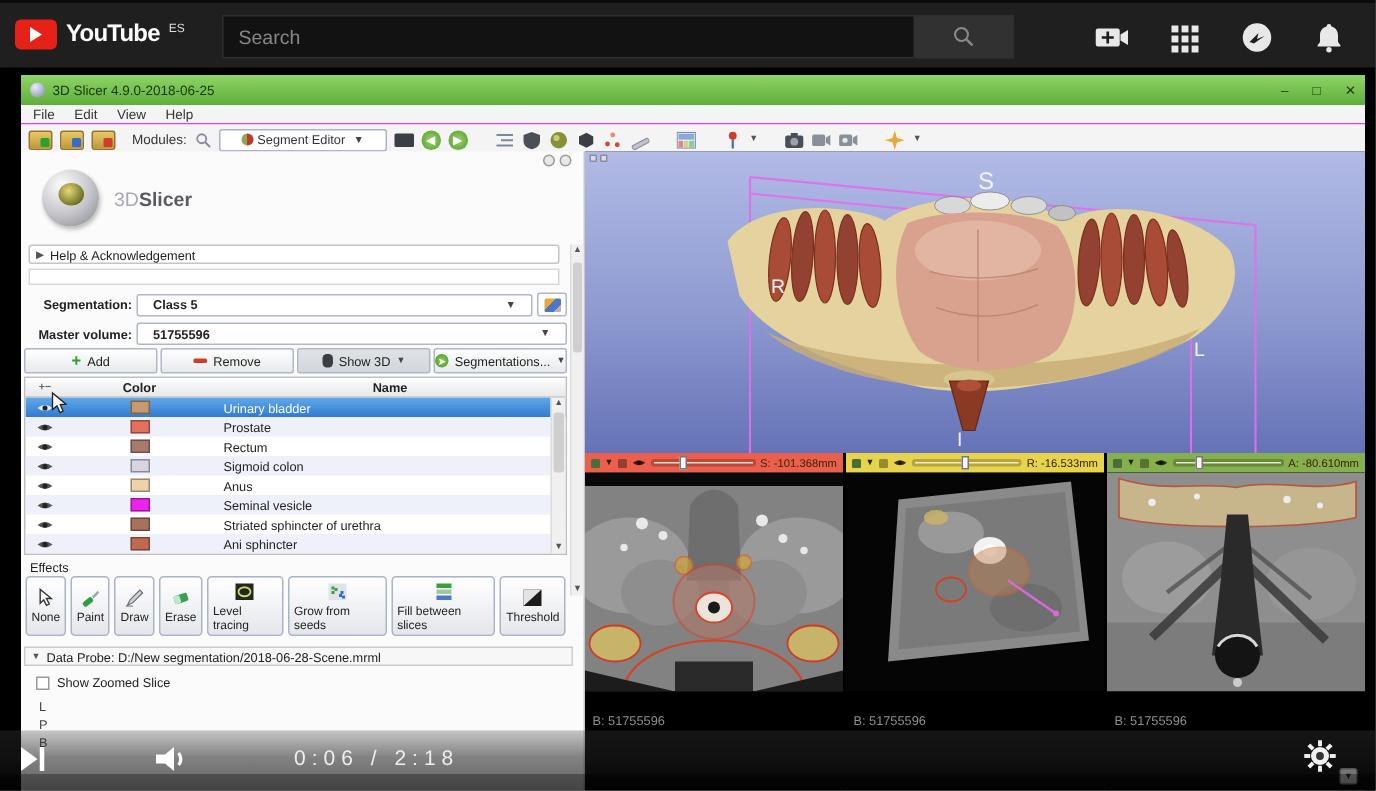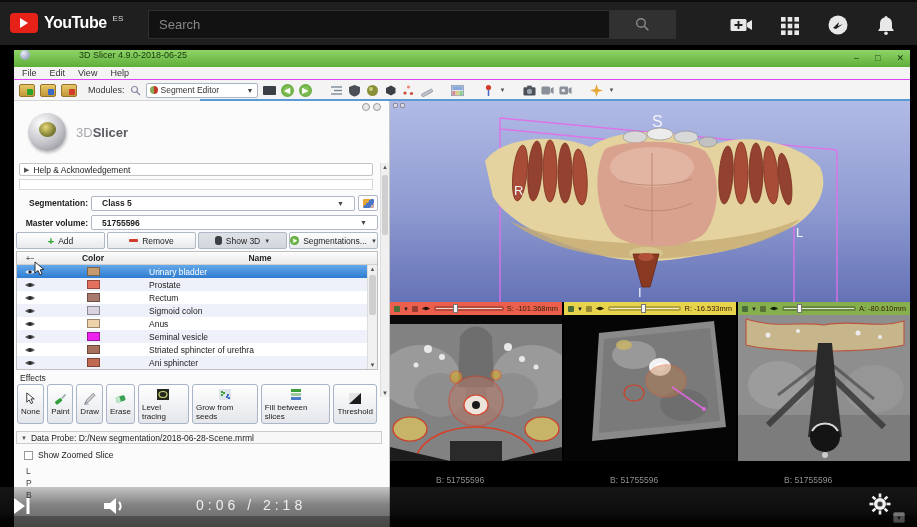--- a/index.html
+++ b/index.html
@@ -25,39 +25,39 @@
   .yt-icons { position:absolute; right:0; top:0; height:45px; }
   .yt-ic { position:absolute; top:11px; width:24px; height:24px; }
 
   
   .video { position:absolute; top:45px; left:0; width:917px; height:482px; background:#000; }
 
   
   .win { position:absolute; left:14px; top:5px; width:896px; height:477px;
          background:#f1f1f1; overflow:hidden; }
   .titlebar { height:17px; background:linear-gradient(#8fd468,#5fae39);
-              display:flex; padding:0 6px; font-size:9px; color:#16380b;gap:44px; }
+              display:flex; align-items:center; padding:10px 6px; font-size:9px; color:#16380b; }
   .title-app-icon { width:10px; height:10px; border-radius:50%;
                     background:radial-gradient(circle at 35% 30%, #e8eef8, #7a88a8); margin-right:5px; }
   .win-btns { margin-left:auto; display:flex; gap:16px; font-size:9px; color:#183a0c; }
   .win-btn { cursor:pointer; line-height:17px; }
   .menubar { height:13px; background:#f4f4f4; border-bottom:1px solid #d946ef;
              display:flex; align-items:center; gap:13px; padding-left:8px; font-size:9px; color:#333; }
   .menu-item { cursor:pointer; }
   .toolbar { height:21px; background:#f4f4f4; border-bottom:1px solid #d5d5d5;
              display:flex; align-items:center; gap:5px; padding-left:5px; font-size:9px; color:#333; position:relative; }
   .toolbar::after { content:""; position:absolute; left:186px; right:0; bottom:-1px; height:2px; background:#5b9bd5; }
   .tb-folder { width:16px; height:13px; background:linear-gradient(#e8c868,#c09838); border:1px solid #96742a;
                border-radius:2px; position:relative; }
   .tb-folder i { position:absolute; right:1px; bottom:1px; width:6px; height:6px; border-radius:1px; }
   .tb-gap { width:8px; }
   .modules-label { margin-left:6px; }
   .tb-mag { width:11px; height:11px; }
   .module-combo { width:112px; height:15px; background:#fff; border:1px solid #aab4c4; border-radius:2px;
-                  display:flex; align-items:center; gap:3px; padding:0 3px; font-size:8.5px; cursor:pointer; }
+                  display:flex; align-items:center; gap:3px; padding:0 14px; font-size:8.5px; cursor:pointer; }
   .module-combo .caret { margin-left:auto; font-size:7px; color:#444; }
   .seg-ed-ic { width:8px; height:8px; border-radius:50%;
                background:conic-gradient(#c03828 0 50%, #8aa858 50% 100%); }
   .tb-screen { width:13px; height:9px; background:#3a3f46; border-radius:1px; }
   .tb-round { width:13px; height:13px; border-radius:50%; background:radial-gradient(#9fd36a,#4d9a2d);
               color:#fff; font-size:8px; display:flex; align-items:center; justify-content:center; }
   .tb-sq { width:13px; height:13px; display:flex; align-items:center; justify-content:center; }
   .caret-sm { font-size:6px; color:#555; }
 
   
@@ -147,21 +147,21 @@
   .slice-bar { height:13px; display:flex; align-items:center; gap:3px; padding:0 4px; font-size:7.5px; color:#3a2408; }
   .bar-pin { width:6px; height:6px; background:#4a6e3a; border-radius:1px; }
   .bar-badge { width:6px; height:6px; background:rgba(0,0,0,.35); border-radius:1px; }
   .bar-caret { font-size:6px; color:#222; }
   .bar-slider { flex:1; height:5px; background:rgba(0,0,0,.22); border-radius:2px; position:relative; }
   .bar-slider .groove { position:absolute; left:2px; right:2px; top:2px; height:1px; background:rgba(255,255,255,.8); }
   .bar-slider .handle { position:absolute; left:28%; top:-2px; width:5px; height:9px; background:#f5f5f5; border:1px solid #777; cursor:pointer; }
   .bar-offset { white-space:nowrap; }
   .slice-img { height:146px; position:relative; overflow:hidden; }
   .slice-img svg { display:block; width:100%; height:100%; }
-  .slice-footer { margin-top:14px; padding-left:5px; font-size:8.5px; color:#8f8f8f;margin-left:41px; }
+  .slice-footer { margin-top:14px; padding-left:5px; font-size:8.5px; color:#8f8f8f; }
 
   .win-scrollbtn { position:absolute; right:5px; bottom:4px; width:12px; height:11px; background:#fdfdfd;
                    border:1px solid #aaa; border-radius:2px; font-size:6px; color:#333;
                    display:flex; align-items:center; justify-content:center; cursor:pointer; }
 
   
   .player { position:absolute; left:0; right:0; bottom:0; height:40px; z-index:10;
             background:linear-gradient(rgba(70,70,70,.30) 0%, rgba(30,30,30,.55) 45%, rgba(5,5,5,.62) 100%); }
   .player-strip { position:absolute; left:0; right:0; bottom:0; height:11px; background:rgba(0,0,0,.30); }
   .ctrl { position:absolute; cursor:pointer; }

